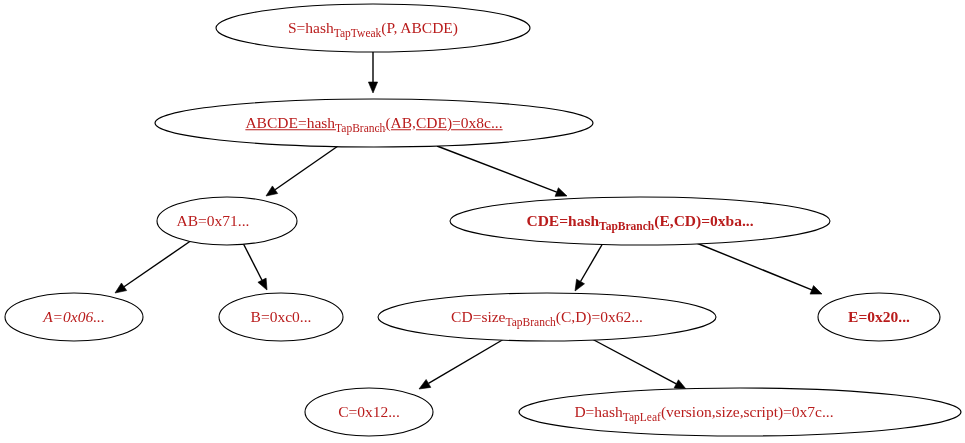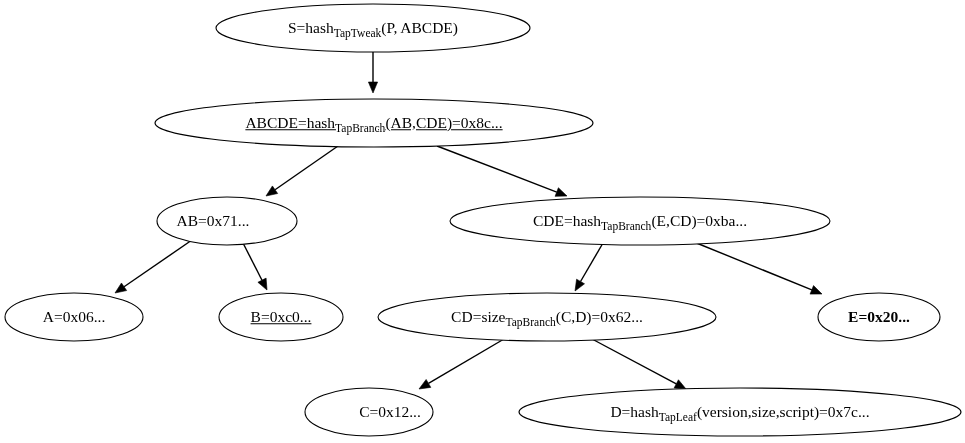--- a/index.html
+++ b/index.html
@@ -34,21 +34,21 @@
     fill: #000000;
     stroke: #000000;
     stroke-width: 0.6;
   }
   .node-label {
     position: absolute;
     transform: translate(-50%, -50%);
     white-space: nowrap;
     font-family: "Liberation Serif", "DejaVu Serif", serif;
     font-size: 15.5px;
-    color: #000000;
+    color: #b91c1c;
     line-height: 1;
     letter-spacing: 0;
     pointer-events: none;
     text-align: right;
   }
   .node-label sub {
     font-size: 11.5px;
     vertical-align: baseline;
     position: relative;
     top: 3.5px;
@@ -108,21 +108,21 @@
         <ellipse class="node-ellipse" cx="547" cy="317" rx="169" ry="24"></ellipse>
         <ellipse class="node-ellipse" cx="879" cy="317" rx="61" ry="24"></ellipse>
         <ellipse class="node-ellipse" cx="369" cy="412" rx="64" ry="24"></ellipse>
         <ellipse class="node-ellipse" cx="740" cy="412" rx="221" ry="24"></ellipse>
       </g>
   </svg>
   <div id="labels-layer">
       <div class="node-label" title="S=hashTapTweak(P, ABCDE)" style="left: 373px; top: 28px;"><span>S=hash</span><sub>TapTweak</sub><span>(P, ABCDE)</span></div>
       <div class="node-label" title="ABCDE=hashTapBranch(AB,CDE)=0x8c..." style="left: 374px; top: 123px; text-decoration: underline;"><span>ABCDE=hash</span><sub>TapBranch</sub><span>(AB,CDE)=0x8c...</span></div>
       <div class="node-label" title="AB=0x71..." style="left: 213px; top: 221px;"><span>AB=0x71...</span></div>
-      <div class="node-label" title="CDE=hashTapBranch(E,CD)=0xba..." style="left: 640px; top: 221px;"><span>CDE=hash</span><sub>TapBranch</sub><span>(E,CD)=0xba...</span></div>
-      <div class="node-label" title="A=0x06..." style="left: 74px; top: 317px;"><span>A=0x06...</span></div>
-      <div class="node-label" title="B=0xc0..." style="left: 281px; top: 317px; text-decoration: underline;"><span>B=0xc0...</span></div>
+      <div class="node-label" title="CDE=hashTapBranch(E,CD)=0xba..." style="left: 640px; top: 221px; font-weight: bold;"><span>CDE=hash</span><sub>TapBranch</sub><span>(E,CD)=0xba...</span></div>
+      <div class="node-label" title="A=0x06..." style="left: 74px; top: 317px; font-style: italic;"><span>A=0x06...</span></div>
+      <div class="node-label" title="B=0xc0..." style="left: 281px; top: 317px;"><span>B=0xc0...</span></div>
       <div class="node-label" title="CD=hashTapBranch(C,D)=0x62..." style="left: 547px; top: 317px;"><span>CD=size</span><sub>TapBranch</sub><span>(C,D)=0x62...</span></div>
       <div class="node-label" title="E=0x20..." style="left: 879px; top: 317px; font-weight: bold;"><span>E=0x20...</span></div>
-      <div class="node-label" title="C=0x12..." style="left: 369px; top: 412px; margin-left: 21px;"><span>C=0x12...</span></div>
-      <div class="node-label" title="D=hashTapLeaf(version,size,script)=0x7c..." style="left: 740px; top: 412px;"><span>D=hash</span><sub>TapLeaf</sub><span>(version,size,script)=0x7c...</span></div>
+      <div class="node-label" title="C=0x12..." style="left: 369px; top: 412px;"><span>C=0x12...</span></div>
+      <div class="node-label" title="D=hashTapLeaf(version,size,script)=0x7c..." style="left: 704px; top: 412px;"><span>D=hash</span><sub>TapLeaf</sub><span>(version,size,script)=0x7c...</span></div>
     </div>
 </div>
 
 </body></html>

